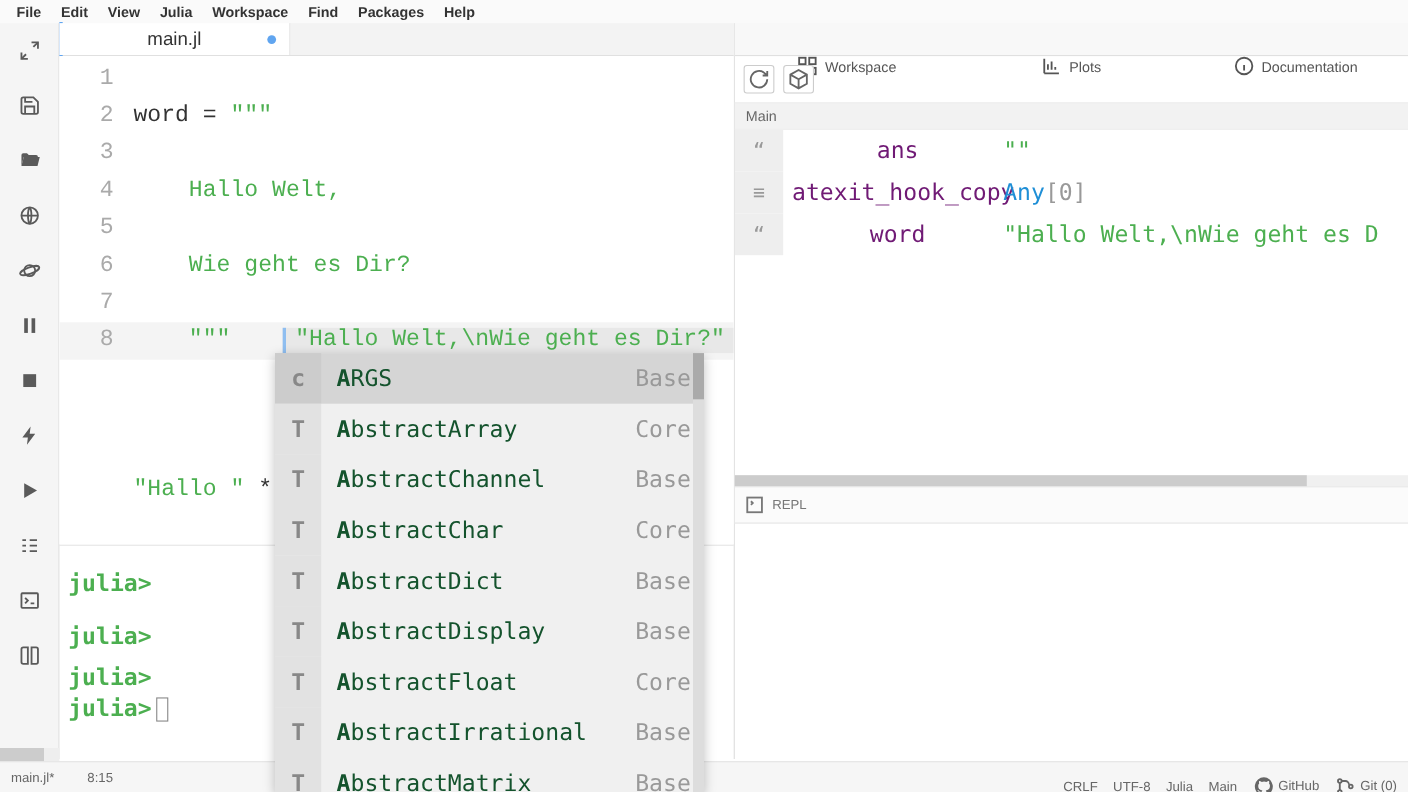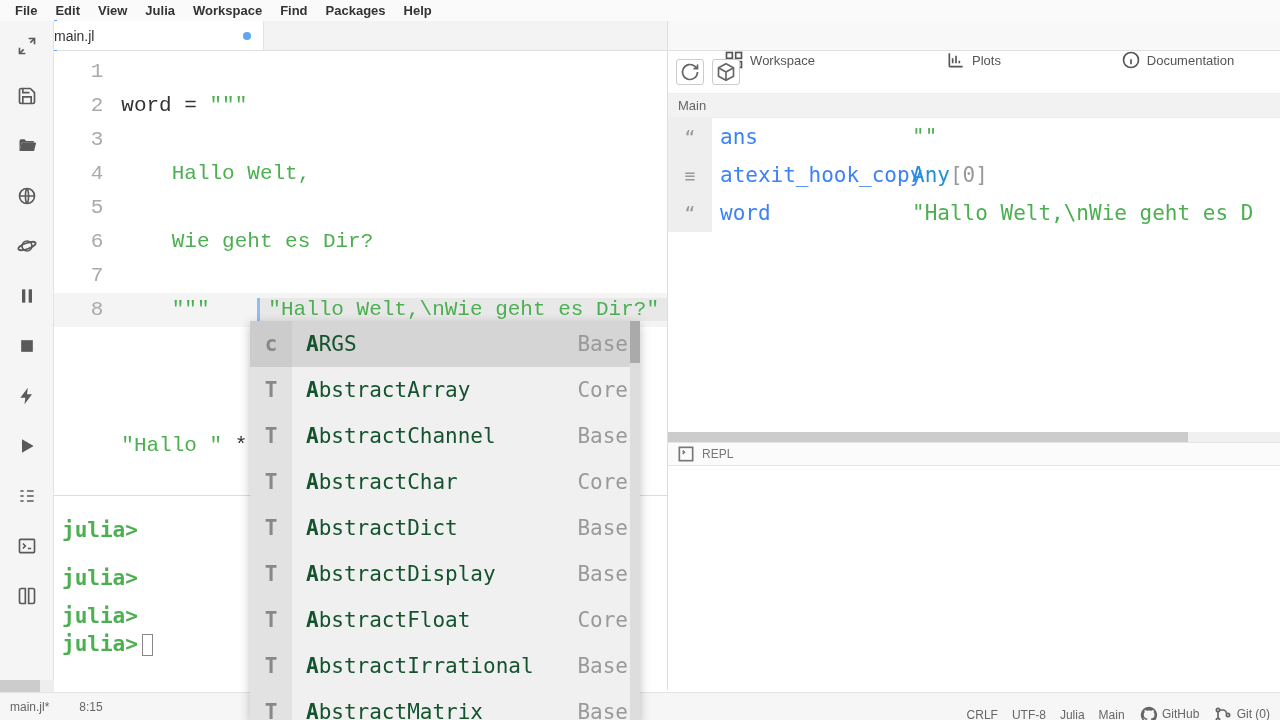--- a/index.html
+++ b/index.html
@@ -4,21 +4,21 @@
 <style>
 * { margin: 0; padding: 0; box-sizing: border-box; }
 body { font-family: "Segoe UI", Arial, sans-serif; font-size: 13px; color: #333; background: #fff; overflow: hidden; width: 1280px; height: 720px; position: relative; }
 .menubar { height: 21px; display: flex; align-items: center; padding: 0 6px; background: #fafafa; font-size: 13px; }
 .menubar span { padding: 0 9px; cursor: default; font-weight: bold; }
 .main { display: flex; height: 669px; }
 .activity-bar { width: 54px; background: #f5f5f5; display: flex; flex-direction: column; align-items: center; padding-top: 14px; gap: 28px; border-right: 1px solid #e3e3e3; }
 .activity-bar .ico { width: 22px; height: 22px; color: #5a5a5a; cursor: pointer; display: flex; align-items: center; justify-content: center; }
 .editor-panel { width: 614px; display: flex; flex-direction: column; border-right: 1px solid #ddd; }
 .tabbar { height: 30px; display: flex; background: #f3f3f3; border-bottom: 1px solid #e0e0e0; position: relative; }
-.tab { width: 210px; display: flex; align-items: center; justify-content: flex-start; background: #fff; border-right: 1px solid #e3e3e3; font-size: 14px; position: relative; }
+.tab { width: 210px; display: flex; align-items: center; justify-content: center; background: #fff; border-right: 1px solid #e3e3e3; font-size: 17px; position: relative; }
 .tab .dot { width: 8px; height: 8px; border-radius: 50%; background: #60a5f0; position: absolute; right: 12px; }
 .tab-accent { position: absolute; left: 0; top: -1px; width: 3px; height: 31px; background: #60a5f0; }
 .code-area { flex: 1; display: flex; font-family: "Consolas","Courier New",monospace; font-size: 21px; background: #fff; position: relative; overflow: hidden; }
 .gutter { width: 75px; text-align: right; color: #aaa; padding-right: 18px; line-height: 34px; padding-top: 4px; user-select: none; }
 .code { flex: 1; line-height: 34px; padding-top: 4px; white-space: pre; color: #333; }
 .str { color: #4caf50; }
 .inline-eval { background: #e8e8e8; border-left: 3px solid #8fbef0; padding: 0 8px; margin-left: 10px; color: #4caf50; }
 .current-line-bg { position: absolute; left: 0; right: 0; height: 34px; background: #f4f4f4; top: 242px; z-index: 0; }
 .gutter, .code { position: relative; z-index: 1; }
 .autocomplete { position: absolute; left: 250px; top: 321px; width: 390px; max-height: 400px; background: #f0f0f0; box-shadow: 0 3px 10px rgba(0,0,0,0.25); font-family: "Consolas",monospace; font-size: 21px; z-index: 50; }
@@ -39,27 +39,27 @@
 .right-tabs { height: 30px; display: flex; border-bottom: 1px solid #e0e0e0; background: #f8f8f8; }
 .rtab { flex: 1; display: flex; align-items: center; justify-content: center; gap: 6px; font-size: 13px; border-right: 1px solid #e3e3e3; color: #555; cursor: pointer; margin-top: 39px; }
 .rtab.active { background: #fff; }
 .ws-toolbar { display: flex; align-items: center; padding: 8px 8px; gap: 8px; }
 .ws-filter { flex: 1; height: 26px; border: 1px solid #ccc; border-radius: 3px; padding: 0 8px; font-family: "Consolas",monospace; font-size: 15px; color: #888; }
 .ws-btn { width: 28px; height: 26px; border: 1px solid #ccc; border-radius: 3px; background: #fff; display: flex; align-items: center; justify-content: center; color: #666; cursor: pointer; }
 .ws-scope { font-size: 13px; color: #666; padding: 4px 10px; background: #f2f2f2; border-top: 1px solid #eee; border-bottom: 1px solid #eee; }
 .ws-list { font-family: "Consolas",monospace; font-size: 21px; }
 .ws-row { display: flex; align-items: center; height: 38px; }
 .ws-icon { width: 44px; display: flex; align-items: center; justify-content: center; background: #eee; height: 100%; color: #999; font-size: 18px; }
-.ws-name { width: 200px; padding-left: 8px; color: #3b82f6; }
+.ws-name { width: 200px; padding-left: 8px; color: #701a75; text-align: center; }
 .ws-val { flex: 1; color: #4caf50; white-space: nowrap; overflow: hidden; }
 .ws-val .t { color: #1f8fd6; }
 .ws-val .g { color: #999; }
 .ws-scrollh { height: 10px; background: #f0f0f0; margin-top: 200px; position: relative; }
 .ws-scrollh::after { content: ""; position: absolute; left: 0; top: 0; width: 520px; height: 10px; background: #ccc; }
-.repl-header { height: 24px; display: flex; align-items: center; padding: 0 8px; border-top: 1px solid #e5e5e5; border-bottom: 1px solid #e5e5e5; color: #777; font-size: 12px; gap: 6px; background: #fbfbfb; }
+.repl-header { height: 34px; display: flex; align-items: center; padding: 0 8px; border-top: 1px solid #e5e5e5; border-bottom: 1px solid #e5e5e5; color: #777; font-size: 12px; gap: 6px; background: #fbfbfb; }
 .statusbar { position: absolute; left: 0; right: 0; bottom: 0; height: 28px; background: #f6f6f6; border-top: 1px solid #e3e3e3; display: flex; align-items: center; font-size: 12px; color: #666; padding: 0 10px; }
 .statusbar .left { display: flex; gap: 30px; }
 .statusbar .right { margin-left: auto; display: flex; gap: 14px; align-items: center; margin-top: 17px; }
 .hscroll { position: absolute; left: 0; bottom: 28px; width: 54px; height: 12px; background: #eee; }
 .hscroll::after { content: ""; position: absolute; left: 0; top: 0; width: 40px; height: 12px; background: #ccc; }
 svg { width: 20px; height: 20px; }
 </style>
 </head>
 <body>
 

